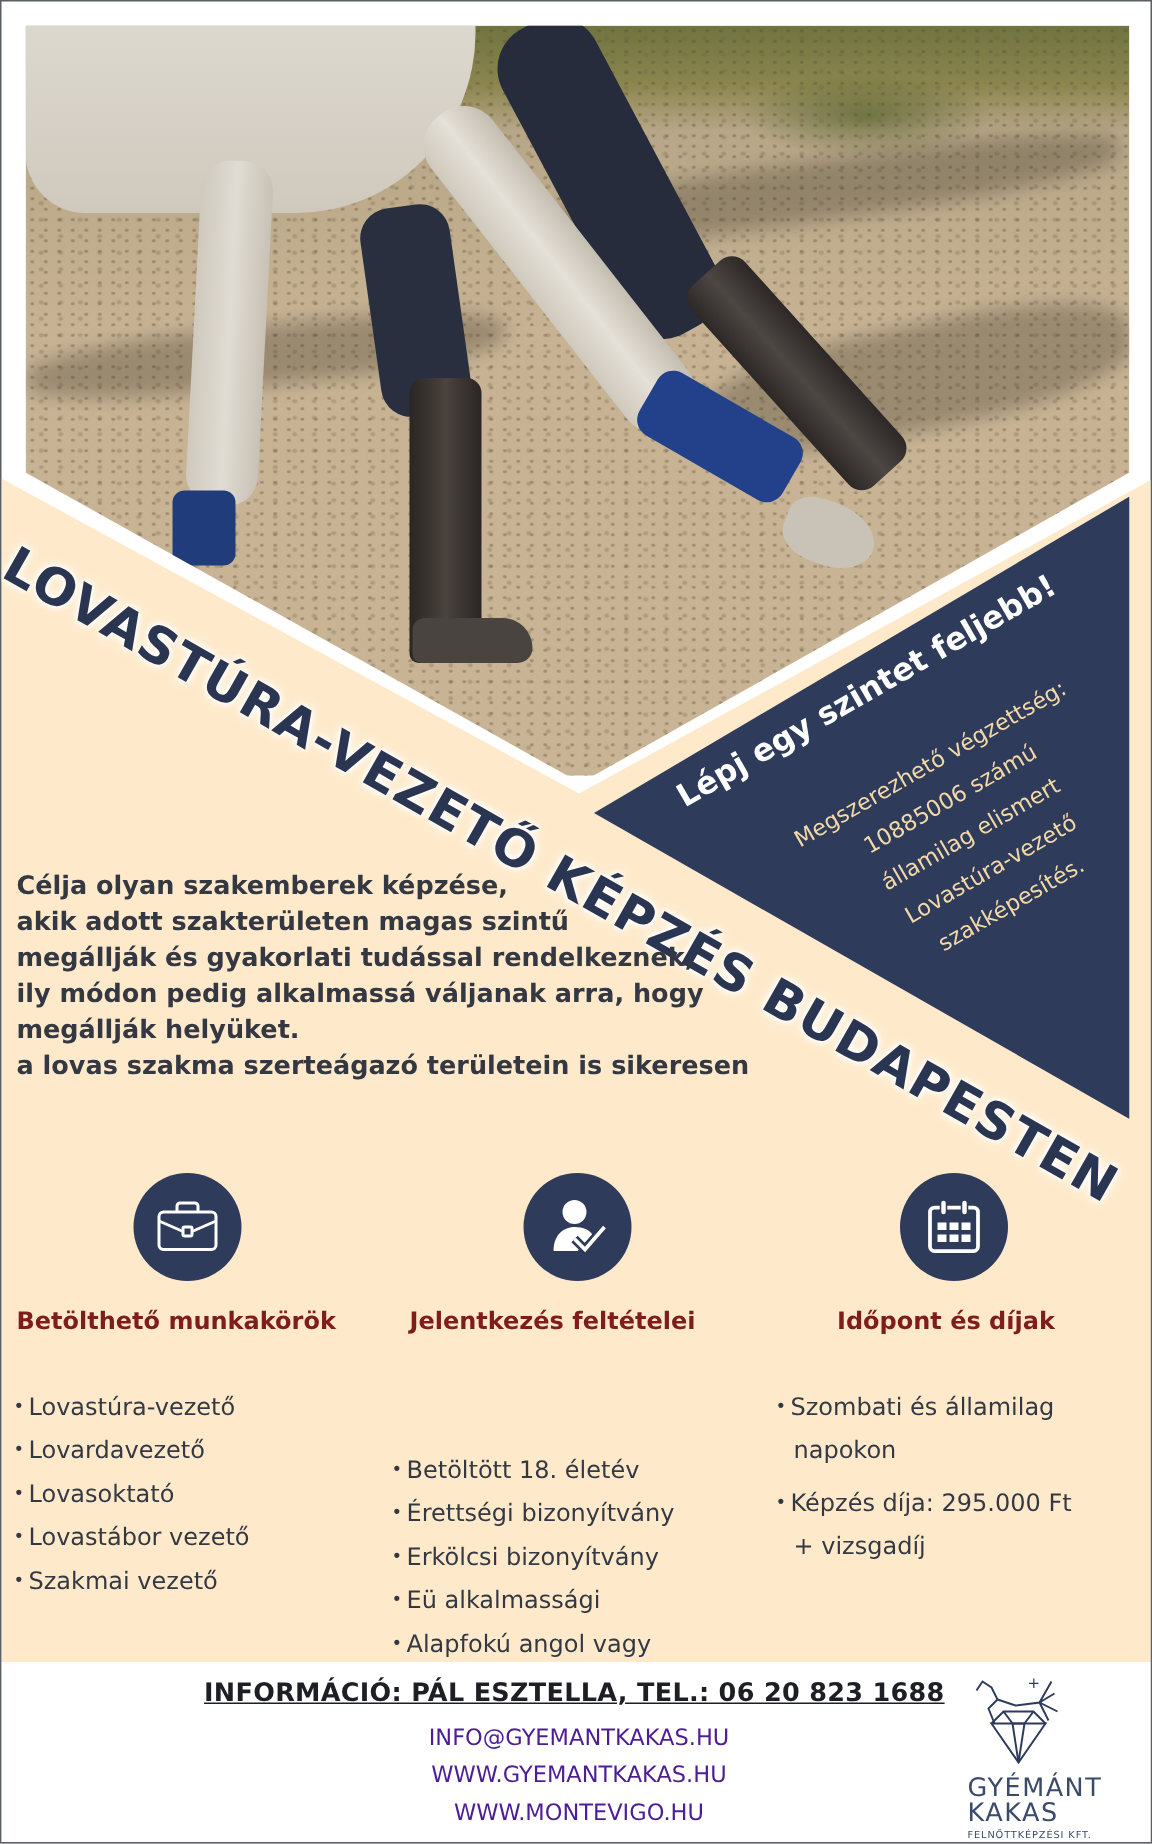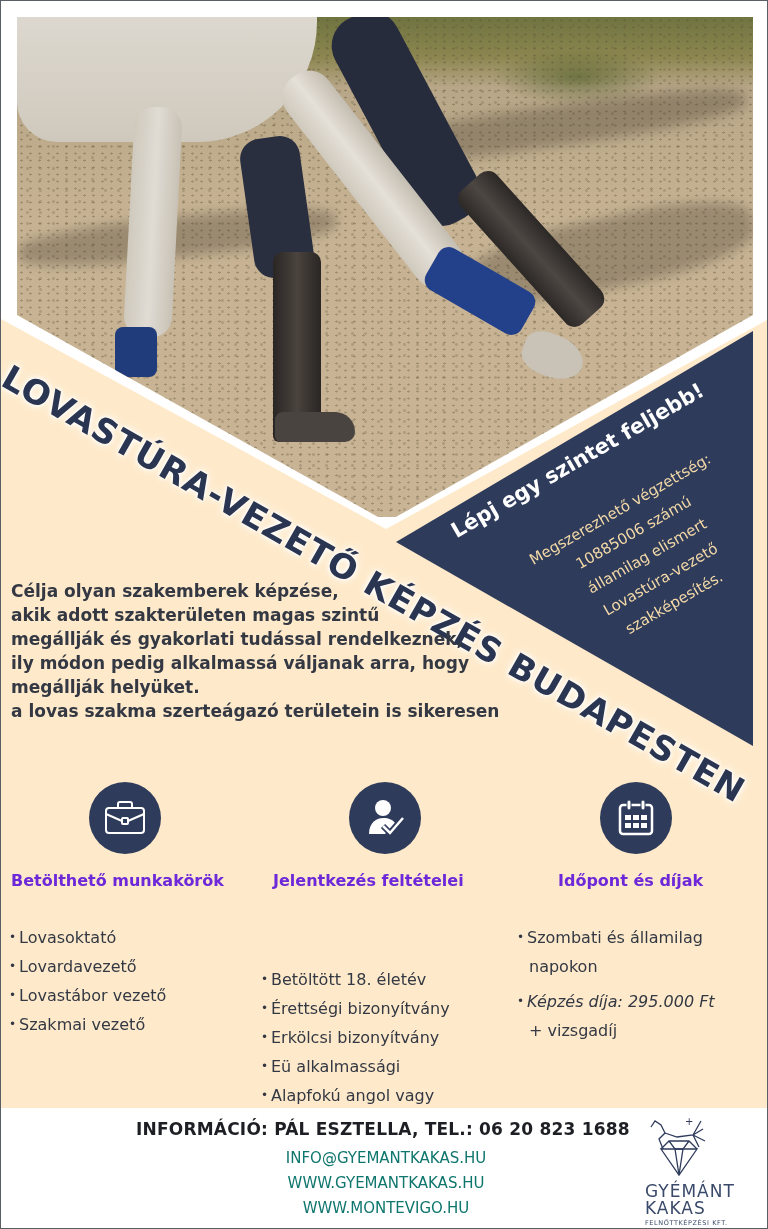--- a/index.html
+++ b/index.html
@@ -45,31 +45,31 @@
   .navy-head { position: absolute; left: 446px; top: 521px; transform-origin: 0 0; transform: rotate(-30deg);
     font-family: "DejaVu Sans", sans-serif; font-weight: bold; font-size: 21px; color: #ffffff; white-space: nowrap; }
   .navy-body { position: absolute; left: 500px; top: 562px; transform-origin: 0 0; transform: rotate(-30deg);
     font-family: "DejaVu Sans", sans-serif; font-size: 15px; color: #f4d9a8; line-height: 27px; text-align: center; width: 260px; }
   .navy-body div { white-space: nowrap; }
 
   
   .intro { position: absolute; left: 10px; top: 578px; width: 560px; font-family: "DejaVu Sans", sans-serif; font-weight: bold; font-size: 17px; line-height: 24px; color: #333843; }
   .intro div { white-space: nowrap; }
   .icon-circle { position: absolute; width: 72px; height: 72px; border-radius: 50%; background: #2e3b5a; display: flex; align-items: center; justify-content: center; }
-  .col-title { position: absolute; font-family: "DejaVu Sans", sans-serif; font-weight: bold; font-size: 16px; color: #6d28d9; white-space: nowrap; }
+  .col-title { position: absolute; font-family: "DejaVu Sans", sans-serif; font-weight: bold; font-size: 16px; color: #7f1d1d; white-space: nowrap; }
   .col-list { position: absolute; margin: 0; padding: 0; list-style: none; font-family: "DejaVu Sans", sans-serif; font-size: 16px; color: #333843; }
   .col-list li { line-height: 29px; white-space: nowrap; }
   .col-list li .dot { display: inline-block; width: 10px; font-size: 12px; vertical-align: 2px; }
   .col-list li.cont { padding-left: 12px; }
-  .col-list li.gap { margin-top: 6px; font-style: italic; }
+  .col-list li.gap { margin-top: 6px; }
 
   
   .footer { position: absolute; left: 0; top: 1107px; width: 768px; height: 122px; background: #ffffff; }
-  .info-line { position: absolute; left: 135px; top: 1118px; width: 502px; font-family: "DejaVu Sans", sans-serif; font-weight: bold; font-size: 17px; color: #1d1f24; white-space: nowrap; letter-spacing: 0.2px; }
-  .contact-line { position: absolute; left: 130px; width: 510px; text-align: center; font-family: "DejaVu Sans", sans-serif; font-size: 15px; color: #0f766e; white-space: nowrap; }
+  .info-line { position: absolute; left: 135px; top: 1118px; width: 502px; font-family: "DejaVu Sans", sans-serif; font-weight: bold; font-size: 17px; color: #1d1f24; white-space: nowrap; letter-spacing: 0.2px; text-decoration: underline; }
+  .contact-line { position: absolute; left: 130px; width: 510px; text-align: center; font-family: "DejaVu Sans", sans-serif; font-size: 15px; color: #4c1d95; white-space: nowrap; }
   .logo-monte { position: absolute; left: 6px; top: 1110px; width: 150px; height: 116px; }
   .logo-gyemant { position: absolute; left: 636px; top: 1112px; width: 128px; height: 114px; }
 </style>
 </head>
 <body>
 
 <div class="frame">
 
   <div class="cream"></div>
 
@@ -116,22 +116,23 @@
   <div class="icon-circle" style="left:88px;top:781px;">
     <svg width="44" height="36" viewBox="0 0 44 36" fill="none" stroke="#ffffff" stroke-width="2">
       <rect x="3" y="8" width="38" height="25" rx="3"></rect>
       <path d="M15 8 V4 a2 2 0 0 1 2 -2 h10 a2 2 0 0 1 2 2 V8"></path>
       <path d="M3 14 L19 21 M25 21 L41 14"></path>
       <rect x="19" y="18" width="6" height="6" rx="1"></rect>
     </svg>
   </div>
   <div class="col-title" style="left:10px;top:870px;">Betölthető munkakörök</div>
   <ul class="col-list" style="left:8px;top:922px;">
+    <li><span class="dot">•</span><span>Lovastúra-vezető</span></li>
+    <li><span class="dot">•</span><span>Lovardavezető</span></li>
     <li><span class="dot">•</span><span>Lovasoktató</span></li>
-    <li><span class="dot">•</span><span>Lovardavezető</span></li>
     <li><span class="dot">•</span><span>Lovastábor vezető</span></li>
     <li><span class="dot">•</span><span>Szakmai vezető</span></li>
   </ul>
 
   <div class="icon-circle" style="left:348px;top:781px;">
     <svg width="44" height="44" viewBox="0 0 44 44">
       <circle cx="20" cy="12" r="8" fill="#ffffff"></circle>
       <path d="M6 38 C6 26 14 22 20 22 C26 22 30 24 32 27 L22 38 Z" fill="#ffffff"></path>
       <path d="M20 30 L27 37 L40 22" fill="none" stroke="#2e3b5a" stroke-width="6"></path>
       <path d="M20 30 L27 37 L40 22" fill="none" stroke="#ffffff" stroke-width="2.5"></path>

